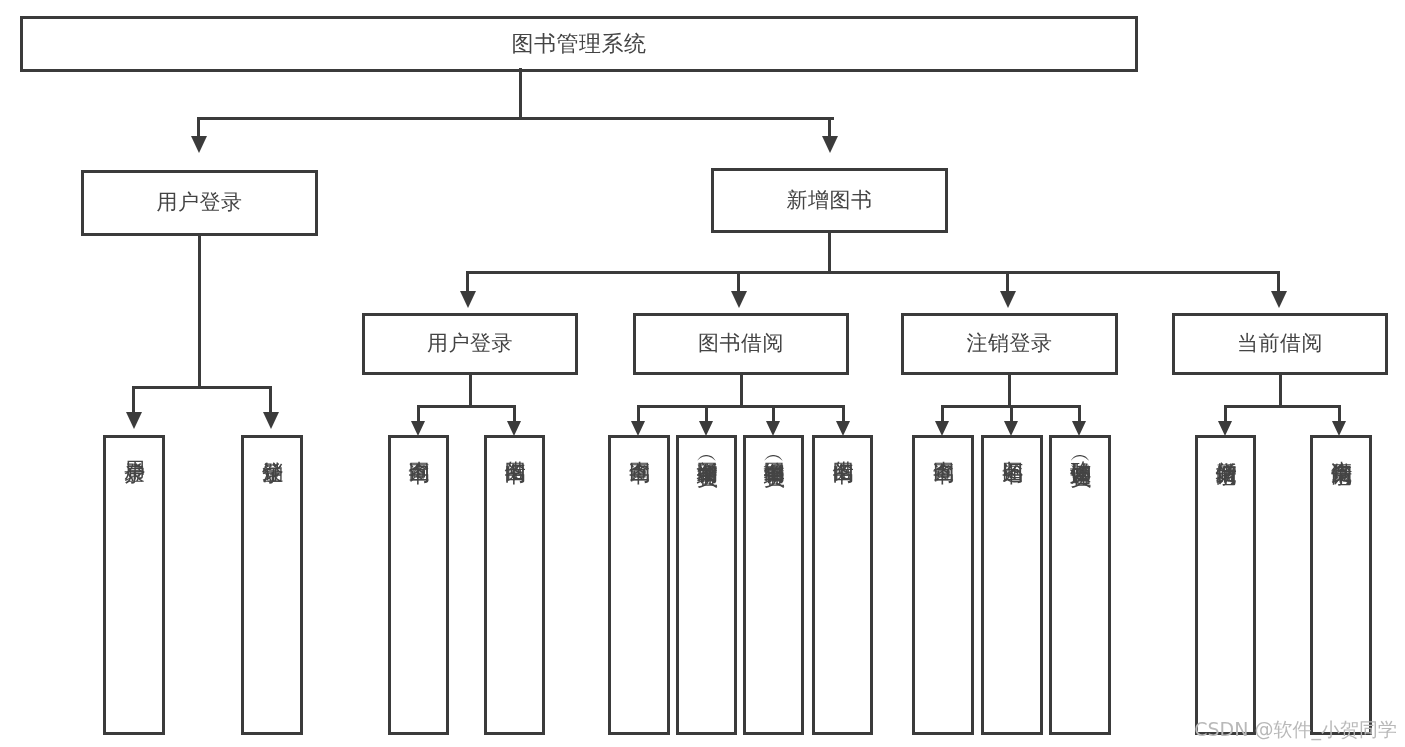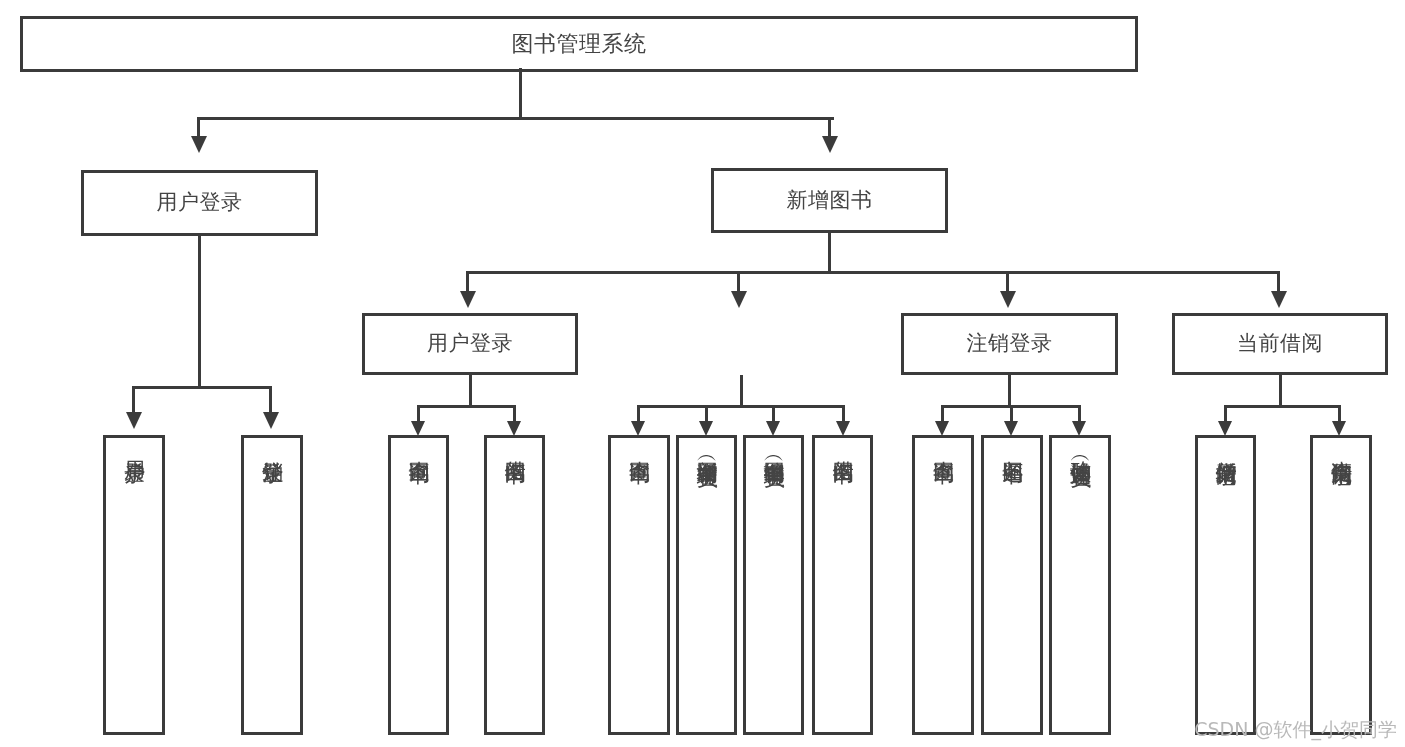--- a/index.html
+++ b/index.html
@@ -132,20 +132,23 @@
   <div class="arrow" style="left:731px; top:291px;"></div>
 
   <div class="edge vline" style="left:1006px; top:271px; width:3px; height:22px;"></div>
   <div class="arrow" style="left:1000px; top:291px;"></div>
 
   <div class="edge vline" style="left:1277px; top:271px; width:3px; height:22px;"></div>
   <div class="arrow" style="left:1271px; top:291px;"></div>
 
   <div class="node h" style="left:362px; top:313px; width:216px; height:62px;">
     <span class="label">用户登录</span>
+  </div>
+  <div class="node h" style="left:633px; top:313px; width:216px; height:62px;">
+    <span class="label">图书借阅</span>
   </div>
   <div class="node h" style="left:901px; top:313px; width:217px; height:62px;">
     <span class="label">注销登录</span>
   </div>
   <div class="node h" style="left:1172px; top:313px; width:216px; height:62px;">
     <span class="label">当前借阅</span>
   </div>
 
   <div class="edge vline" style="left:469px; top:375px; width:3px; height:32px;"></div>
   <div class="edge hline" style="left:417px; top:405px; width:99px; height:3px;"></div>

